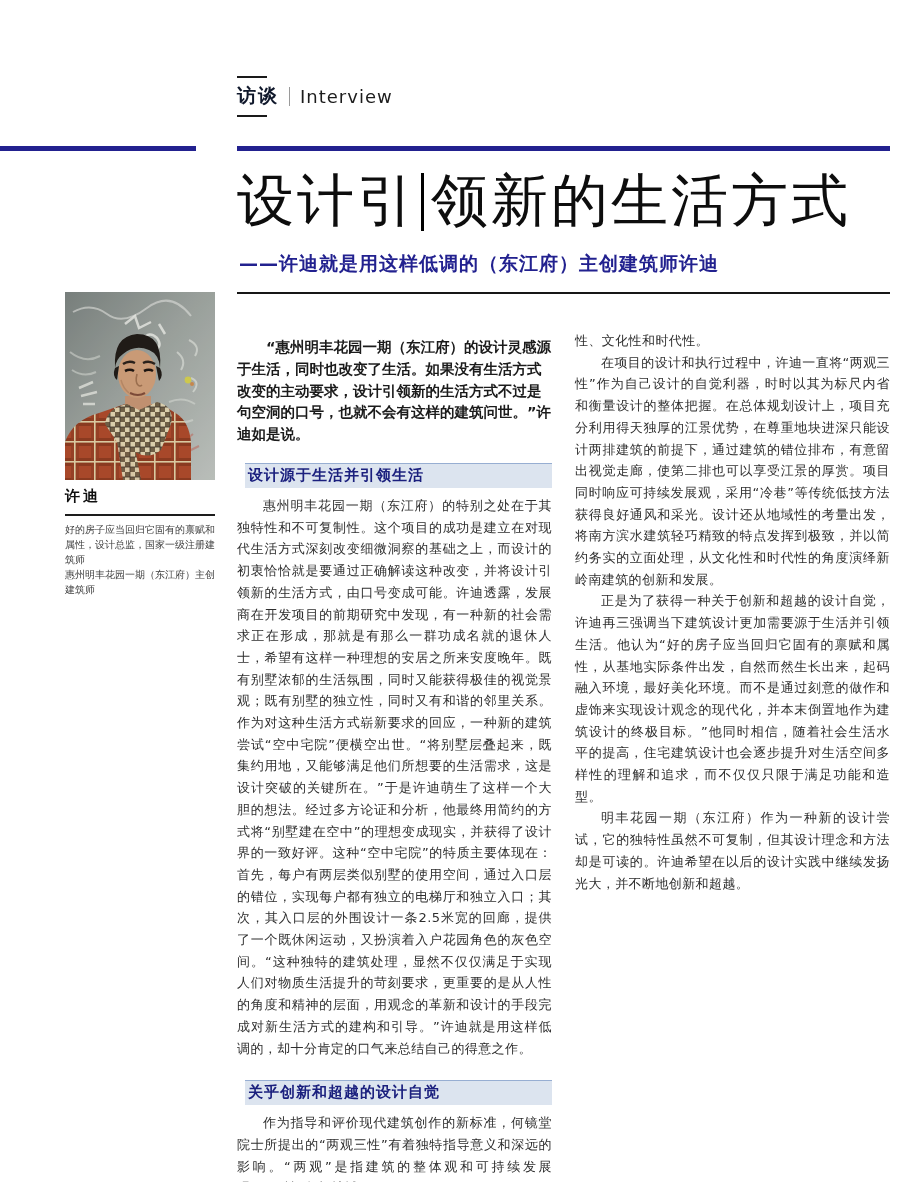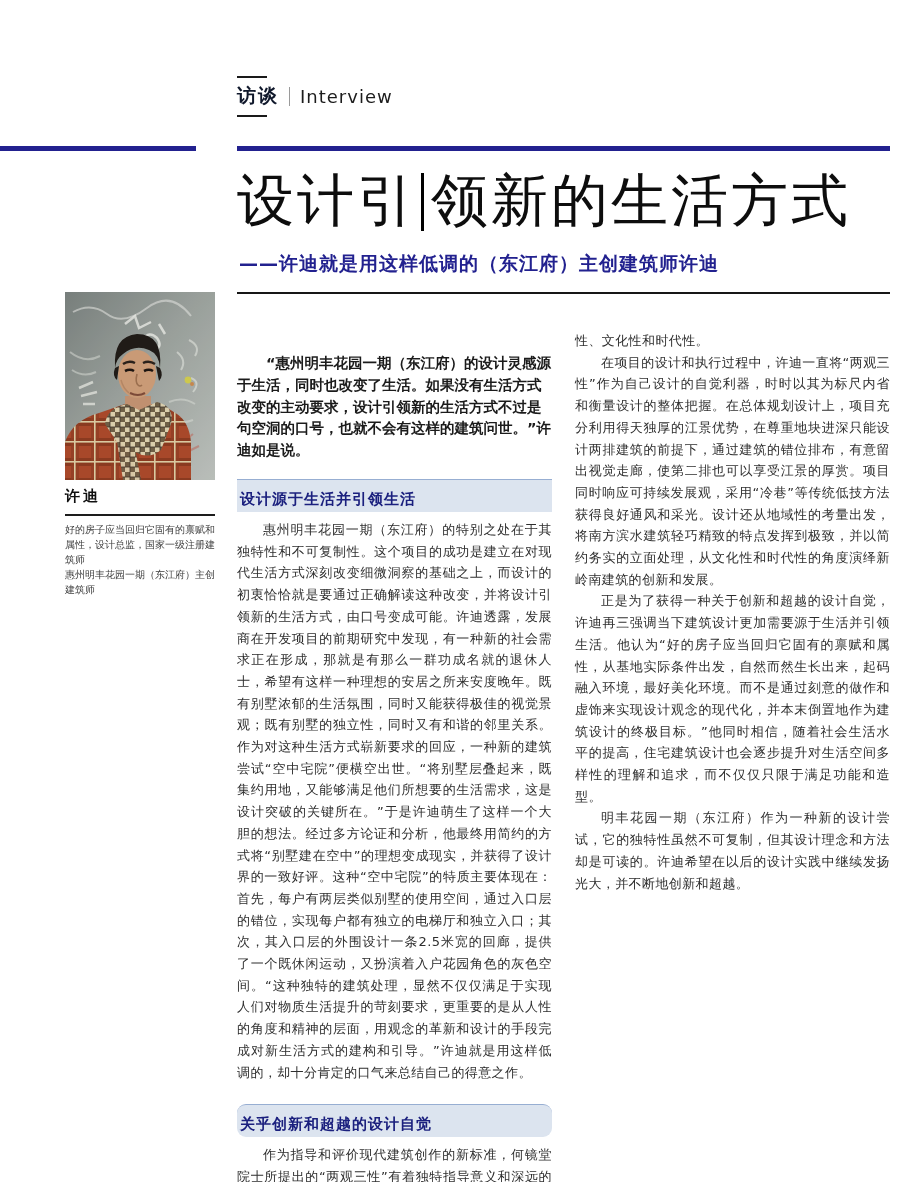--- a/index.html
+++ b/index.html
@@ -45,27 +45,27 @@
     font-size:15px; font-weight:bold; color:#101010; letter-spacing:3px;
   }
   .credentials { margin-top:6px; font-size:10px; line-height:15px; color:#3d3d3d; text-align:justify; }
   .credentials .cred { margin:0; }
 
   
   .main { position:absolute; left:237px; top:330px; width:653px; display:flex; gap:23px; }
   .col { width:315px; }
   .body-text { font-size:13px; line-height:21.7px; color:#2e2e2e; text-align:justify; letter-spacing:0.4px; }
   .indent { text-indent:2em; }
-  .intro { font-size:14.5px; font-weight:bold; line-height:21.8px; color:#1b1b1b; margin-top:23px; }
+  .intro { font-size:14.5px; font-weight:bold; line-height:21.8px; color:#1b1b1b; margin-top:7px; }
   .sec-header {
-    margin:17px 0 7px 0; background:#dce4ef; border-top:1px solid #97aed2;
+    margin:17px 0 7px 8px; background:#dce4ef; border-top:1px solid #97aed2;
     color:#1b207e; font-weight:bold; font-size:15px; letter-spacing:1px;
-    padding:10px 5px 3px 3px;
+    padding:2px 5px 3px 3px;
   }
-  .sec-header.second { margin-top:21px;border-radius:9px; }
+  .sec-header.second { margin-top:21px; }
 </style>
 </head>
 <body>
 
 <div class="kicker">
   <div class="kicker-rule"></div>
   <div class="kicker-row">
     <span class="kicker-cn">访谈</span>
     <span class="kicker-divider"></span>
     <span class="kicker-en">Interview</span>

